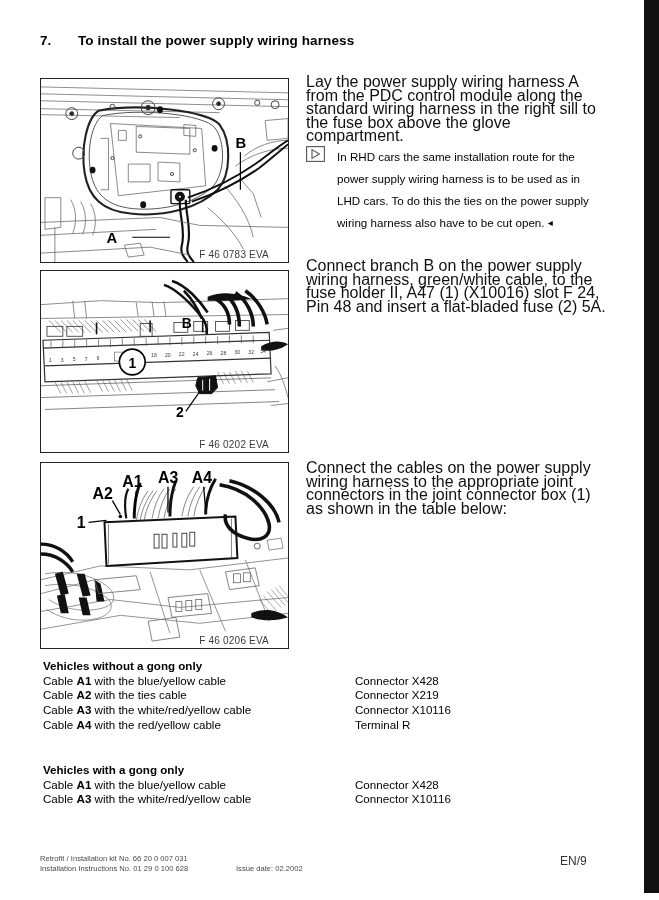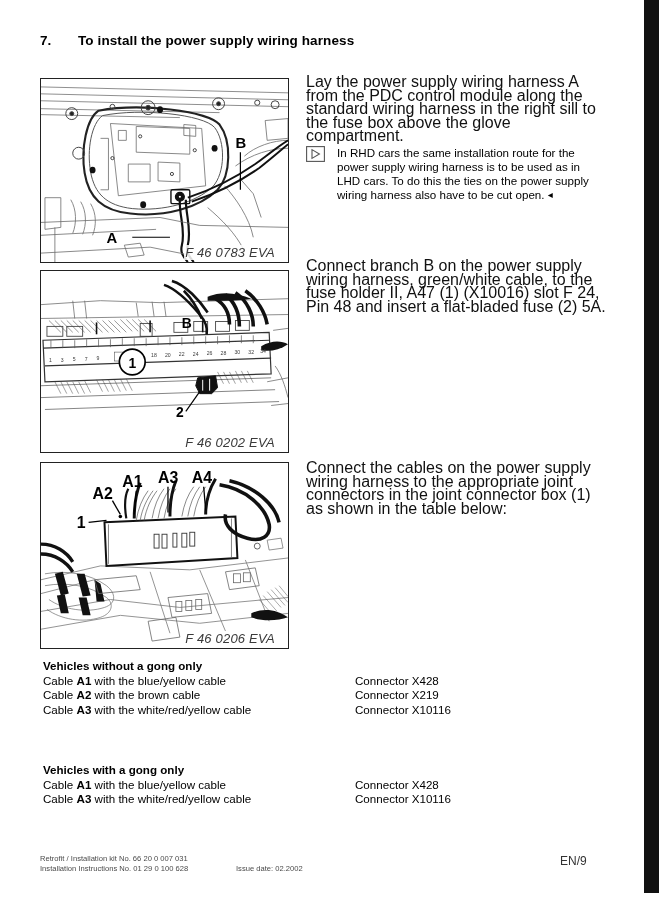--- a/index.html
+++ b/index.html
@@ -61,28 +61,27 @@
     background: #ffffff;
     box-sizing: border-box;
     overflow: hidden;
   }
   #fig1 { top: 78px;  height: 185px; }
   #fig2 { top: 270px; height: 183px; }
   #fig3 { top: 462px; height: 187px; }
 
   .fig-caption {
     position: absolute;
-    right: 12px;
+    right: 18px;
     bottom: 2px;
-    font-size: 13px;
+    font-size: 10px;
     color: #3a3a3a;
     letter-spacing: 0.2px;
     background: rgba(255,255,255,0.85);
     padding: 0 1px;
-    font-style: italic;
   }
   .fig-svg { display: block; width: 100%; height: 100%; }
 
   
   .textblock {
     position: absolute;
     left: 306px;
     width: 300px;
     font-size: 16px;
     line-height: 13.6px;
@@ -91,21 +90,21 @@
   #tb1 { top: 75px; }
   #tb2 { top: 259px; }
   #tb3 { top: 461px; }
 
   .note {
     position: absolute;
     left: 306px;
     top: 146px;
     width: 300px;
     font-size: 11.6px;
-    line-height: 14px;
+    line-height: 22px;
   }
   .note-icon {
     position: absolute;
     left: 0;
     top: 0;
     width: 19px;
     height: 16px;
   }
   .note-body {
     margin-left: 31px;
@@ -590,29 +589,33 @@
 
   <div class="table-block" id="tbl1">
     <div class="table-title">Vehicles without a gong only</div>
 
     <div class="trow">
       <span class="tcell-left"><span>Cable </span><b>A1</b><span> with the blue/yellow cable</span></span>
       <span class="tcell-right">Connector X428</span>
     </div>
 
     <div class="trow">
-      <span class="tcell-left"><span>Cable </span><b>A2</b><span> with the brown cable</span></span>
+      <span class="tcell-left"><span>Cable </span><b>A2</b><span> with the ties cable</span></span>
       <span class="tcell-right">Connector X219</span>
     </div>
 
     <div class="trow">
       <span class="tcell-left"><span>Cable </span><b>A3</b><span> with the white/red/yellow cable</span></span>
       <span class="tcell-right">Connector X10116</span>
     </div>
 
+    <div class="trow">
+      <span class="tcell-left"><span>Cable </span><b>A4</b><span> with the red/yellow cable</span></span>
+      <span class="tcell-right">Terminal R</span>
+    </div>
   </div>
 
   <div class="table-block" id="tbl2">
     <div class="table-title">Vehicles with a gong only</div>
 
     <div class="trow">
       <span class="tcell-left"><span>Cable </span><b>A1</b><span> with the blue/yellow cable</span></span>
       <span class="tcell-right">Connector X428</span>
     </div>
 

